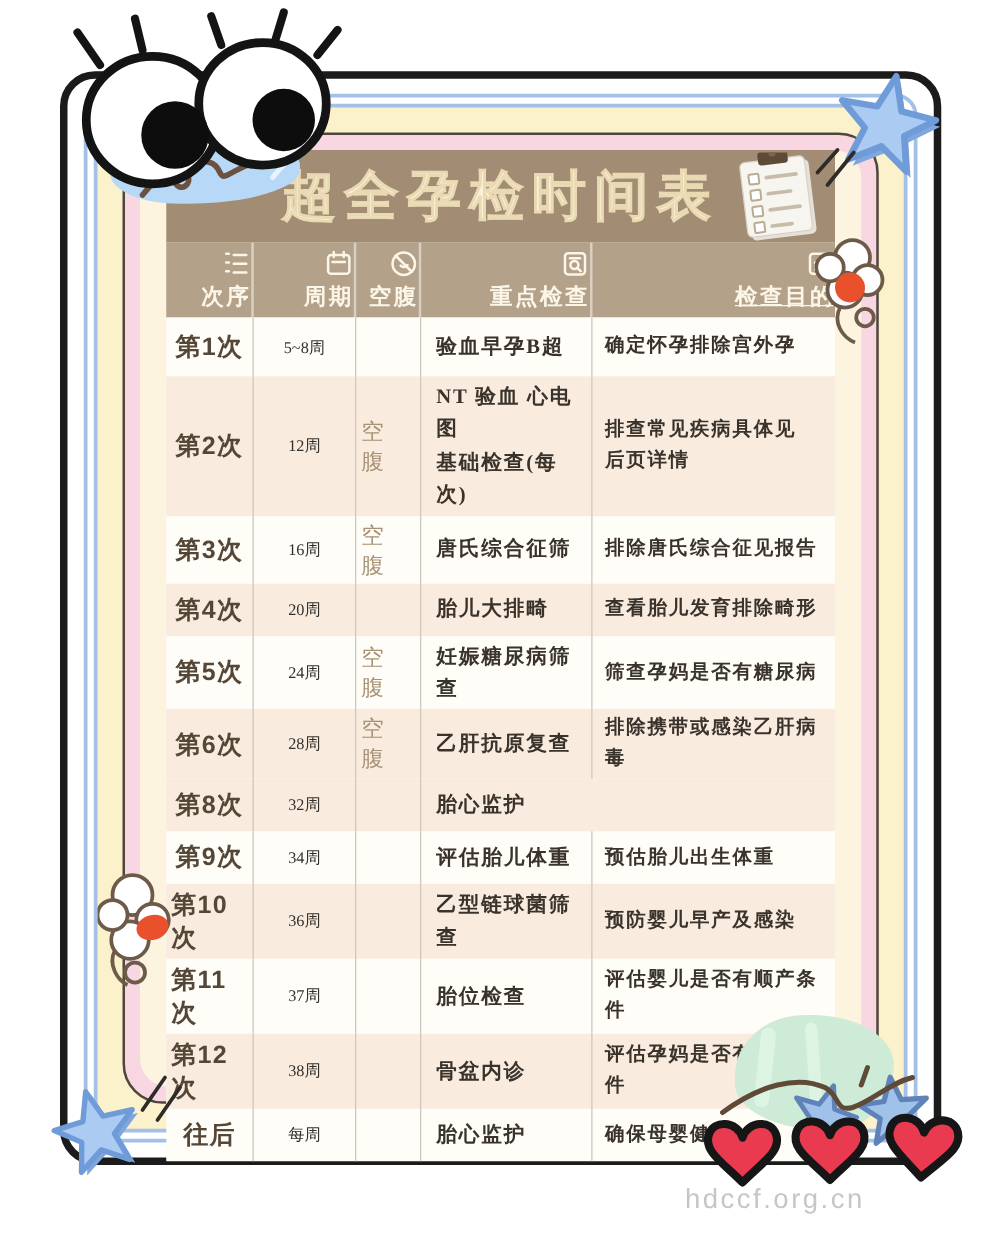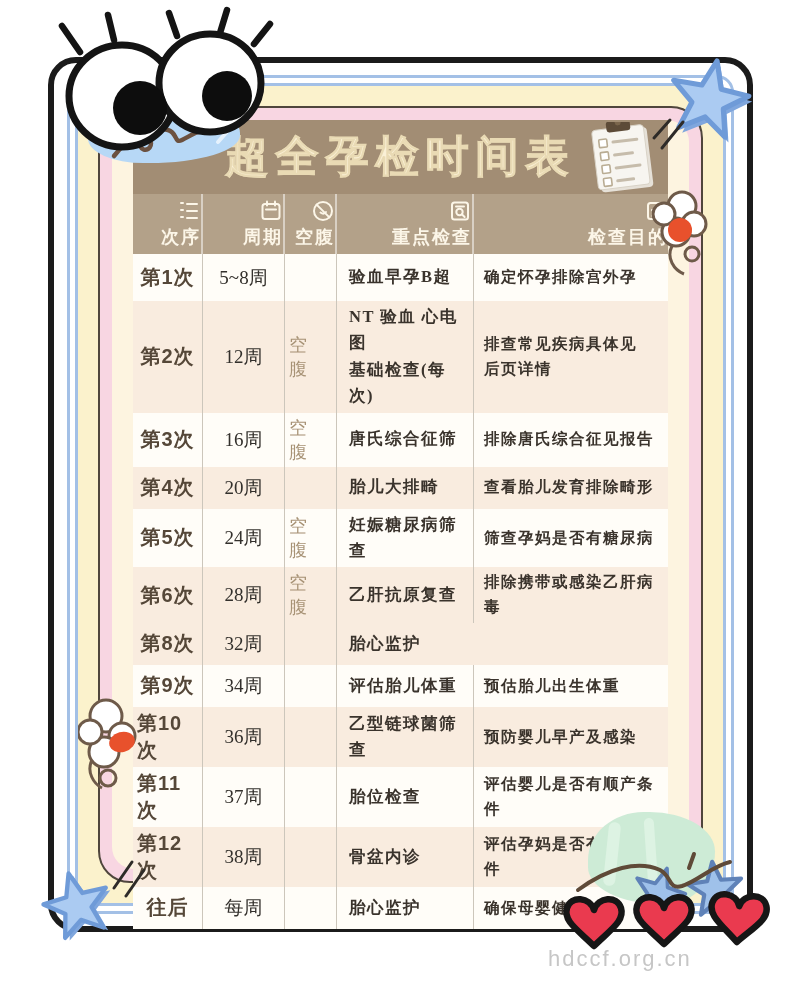--- a/index.html
+++ b/index.html
@@ -21,32 +21,32 @@
   .ptable{width:535px;margin:0 auto;}
   .title-band{height:74px;background:#a28d74;display:flex;align-items:center;justify-content:center;
               position:relative;}
   .title-band h1{margin:0;font-size:43px;font-weight:900;color:#faf0d6;letter-spacing:7px;
                  -webkit-text-stroke:1px #e9dab4;}
   .clipboard{position:absolute;right:8px;top:2px;}
   .thead{display:grid;grid-template-columns:70px 82px 52px 137px 194px;background:#b3a189;height:60px;}
   .hcell{display:flex;flex-direction:column;align-items:flex-end;justify-content:center;gap:2px;
          color:#fcf6e8;font-weight:700;font-size:18px;border-right:2px solid rgba(255,255,255,.5);
          letter-spacing:2px;}
-  .hcell:last-child{border-right:none;}
+  .hcell:last-child{border-right:none;text-decoration:underline;}
   .tbody{background:#fffdf8;}
   .trow{display:grid;grid-template-columns:70px 82px 52px 137px 194px;min-height:42px;}
   .trow.alt{background:#f9ecdf;}
   .trow:nth-child(1){min-height:47px;}
   .trow:nth-child(2){min-height:58px;}
   .cell{box-sizing:border-box;border-right:1.5px solid #ccc6bb;display:flex;flex-direction:column;
         justify-content:center;padding:3px 4px;}
   .cell:last-child{border-right:none;}
   .c-order{align-items:center;font-weight:800;font-size:20px;color:#554738;letter-spacing:1px;}
   .c-week{align-items:center;font-family:"Liberation Serif","DejaVu Serif",serif;
-          font-size:19px;color:#33302c;}
+          font-size:13px;color:#33302c;}
   .c-fast{align-items:center;color:#a79275;font-size:18px;letter-spacing:5px;font-family:"Liberation Serif",serif;}
   .c-check,.c-purpose{align-items:flex-start;font-family:"Liberation Serif","DejaVu Serif",serif;
         font-weight:700;color:#3a332c;letter-spacing:1.5px;line-height:1.6;}
   .c-check{padding-left:12px;font-size:16.5px;}
   .c-purpose{padding-left:10px;font-size:15.5px;}
 
   
   .deco{position:absolute;}
   .blob-blue{left:88px;top:103px;width:152px;height:60px;background:#b7d8f6;
              border-radius:55% 45% 62% 38% / 62% 52% 48% 42%;}

